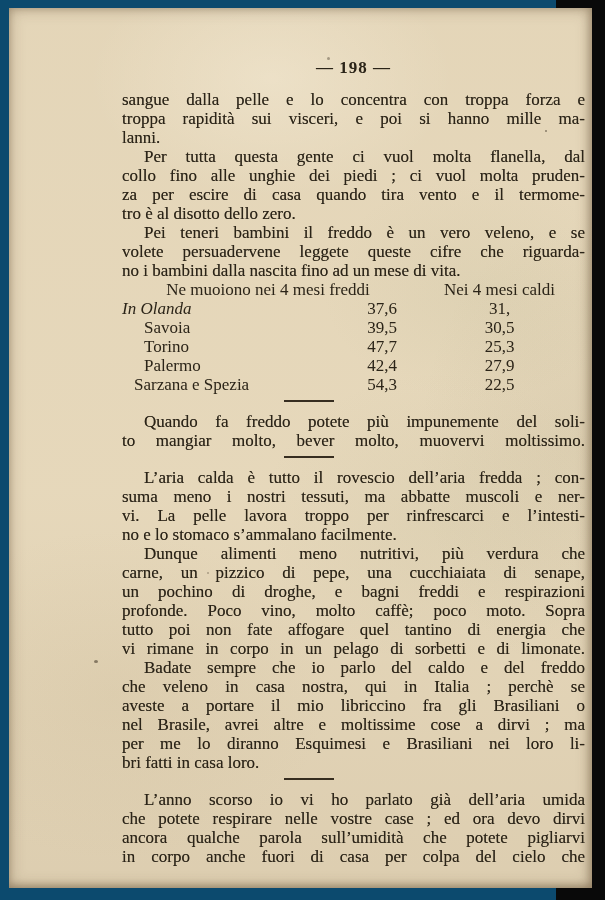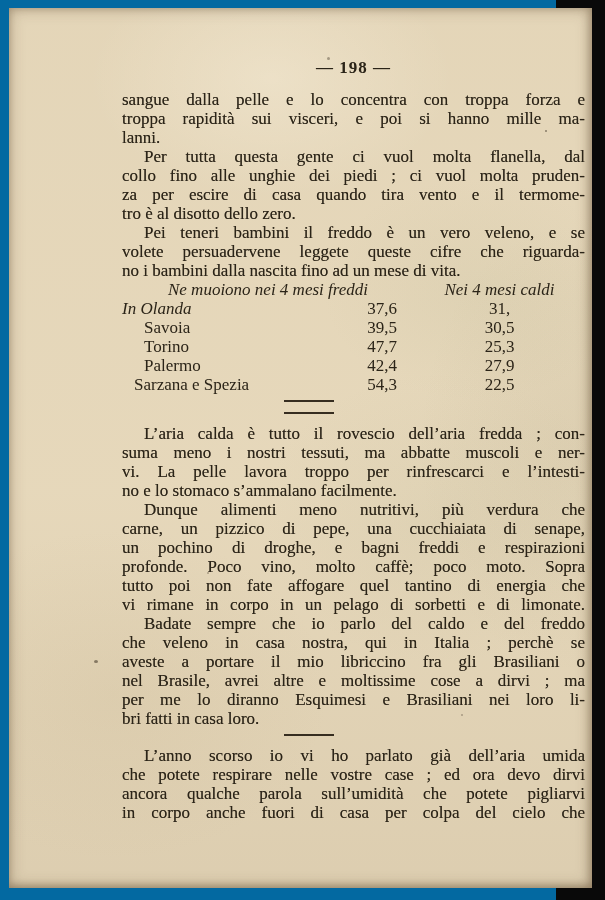--- a/index.html
+++ b/index.html
@@ -8,21 +8,21 @@
     width: 605px;
     height: 900px;
     overflow: hidden;
     background: #090909;
     font-family: "Liberation Serif", "DejaVu Serif", serif;
   }
   .scan-frame {
     position: relative;
     width: 556px;
     height: 900px;
-    background: #0369a1;
+    background: #0c4a6e;
   }
   .book-page {
     position: absolute;
     left: 9px;
     top: 8px;
     width: 583px;
     height: 880px;
     background-color: #e8dabd;
     background-image:
       radial-gradient(ellipse 220px 160px at 80% 32%, rgba(160,165,125,0.10), transparent 70%),
@@ -61,21 +61,20 @@
   .line.lastline {
     text-align: left;
     text-align-last: auto;
   }
   .line.indent { text-indent: 22px; }
 
   .mortality-table { font-size: 17px; line-height: 19px; }
   .t-head {
     display: grid;
     grid-template-columns: 292px 1fr;
-    font-style: italic;
   }
   .t-head > div { text-align: center; }
   .t-row {
     display: grid;
     grid-template-columns: 228px 64px 1fr;
   }
   .t-row .cold, .t-row .warm { text-align: center; }
 
   .sep {
     width: 50px;
@@ -149,20 +148,24 @@
               <div class="cold">42,4</div>
               <div class="warm">27,9</div>
             </div>
             <div class="t-row">
               <div class="place" style="padding-left: 12px;">Sarzana e Spezia</div>
               <div class="cold">54,3</div>
               <div class="warm">22,5</div>
             </div>
           </div>
           <div class="sep"></div>
+          <div class="paragraph">
+            <div class="line indent">Quando fa freddo potete più impunemente del soli-</div>
+            <div class="line">to mangiar molto, bever molto, muovervi moltissimo.</div>
+          </div>
           <div class="sep"></div>
           <div class="paragraph">
             <div class="line indent">L’aria calda è tutto il rovescio dell’aria fredda ; con-</div>
             <div class="line">suma meno i nostri tessuti, ma abbatte muscoli e ner-</div>
             <div class="line">vi. La pelle lavora troppo per rinfrescarci e l’intesti-</div>
             <div class="line lastline">no e lo stomaco s’ammalano facilmente.</div>
           </div>
           <div class="paragraph">
             <div class="line indent">Dunque alimenti meno nutritivi, più verdura che</div>
             <div class="line">carne, un pizzico di pepe, una cucchiaiata di senape,</div>

